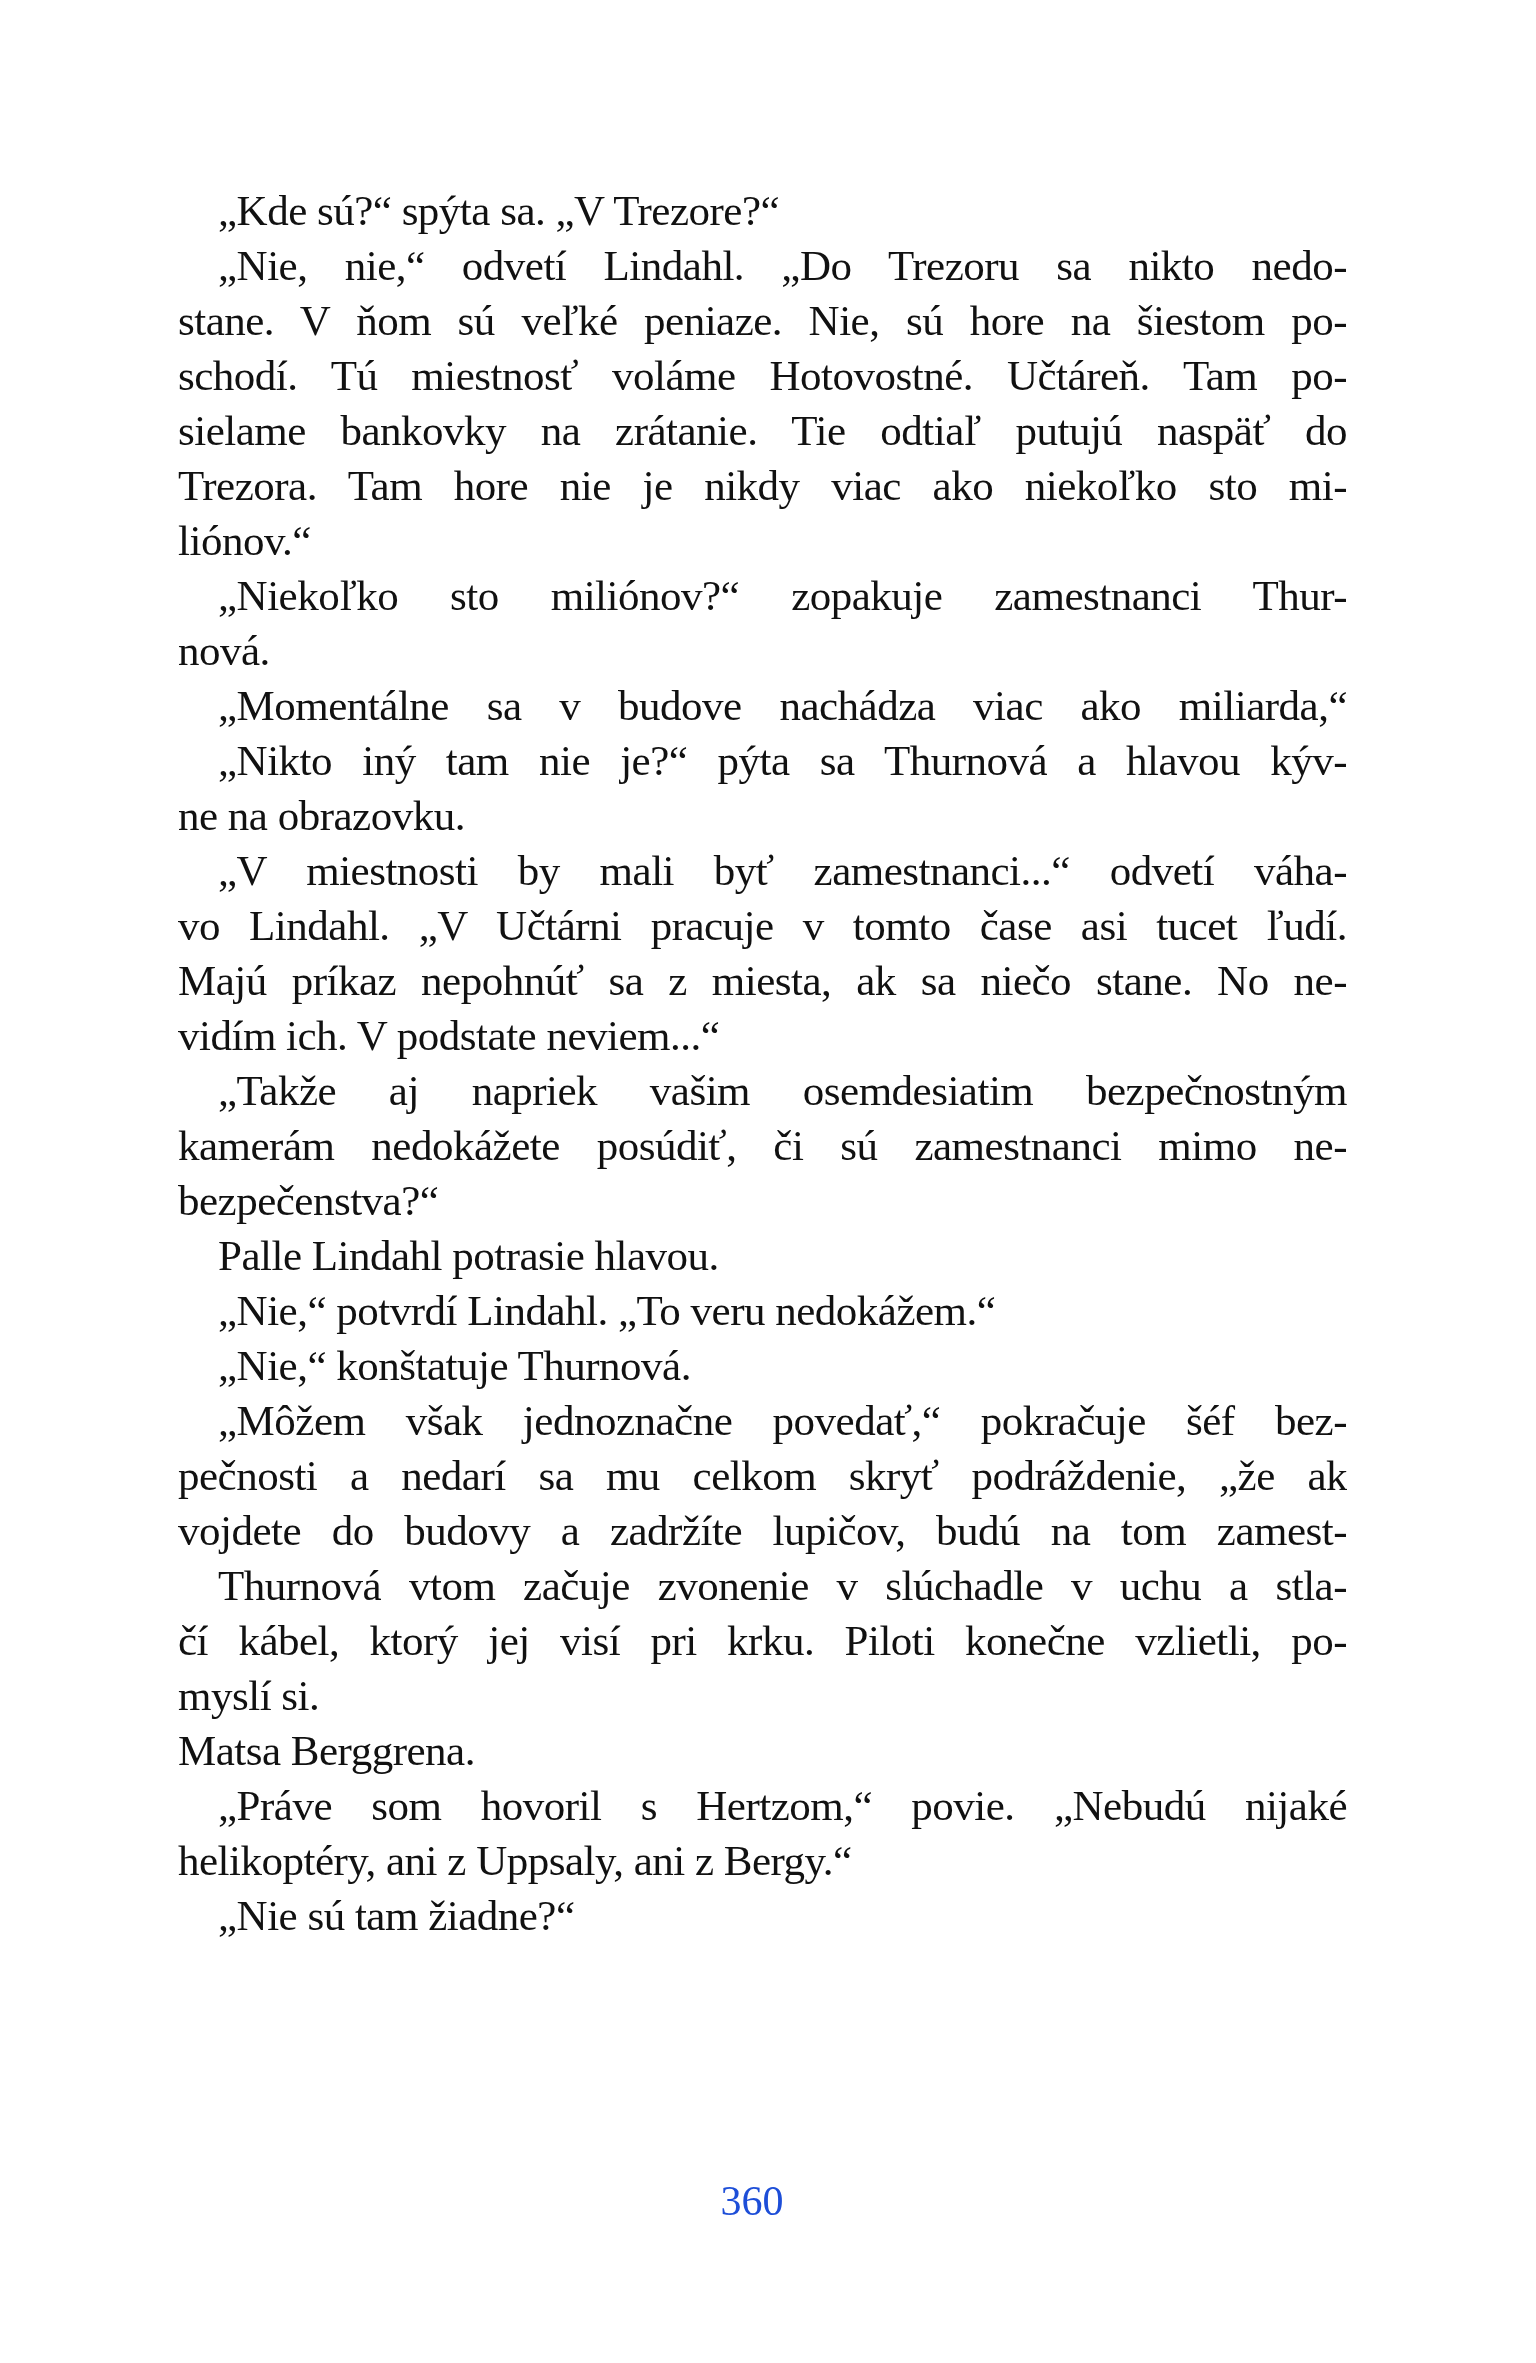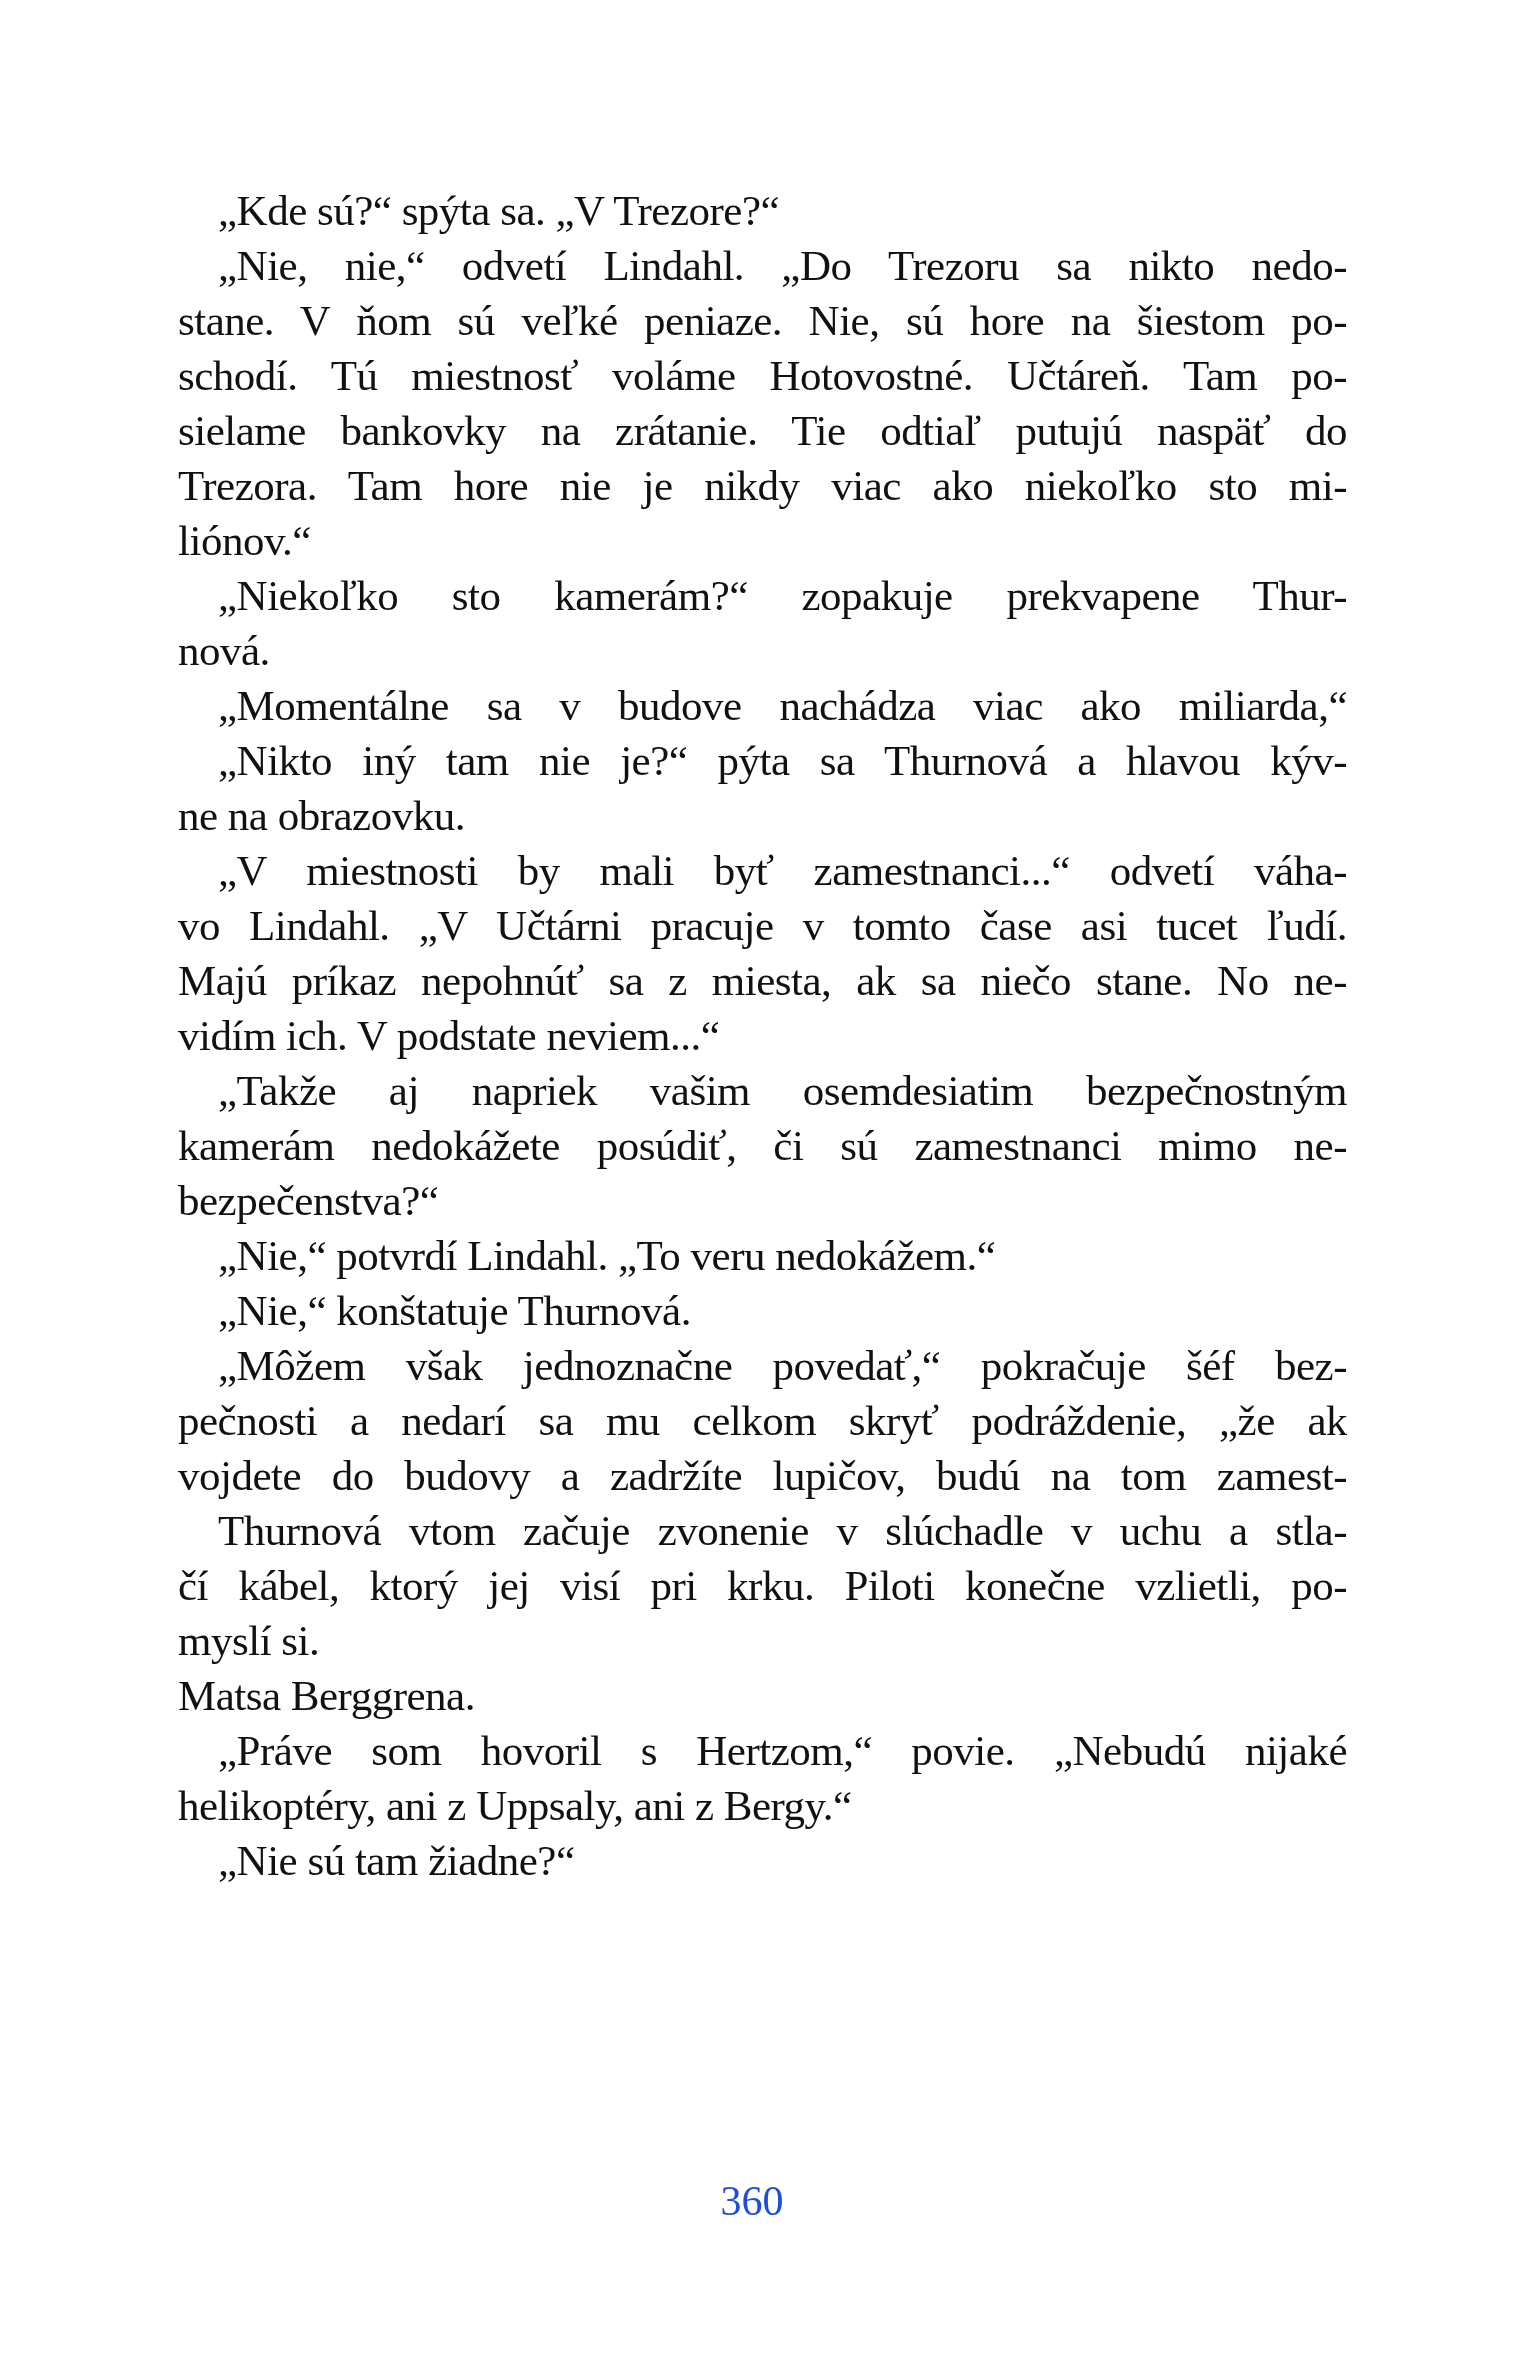--- a/index.html
+++ b/index.html
@@ -55,32 +55,33 @@
 
 <div class="book-page">
   <div class="page-text">
       <div class="line first end">„Kde sú?“ spýta sa. „V Trezore?“</div>
       <div class="line first">„Nie, nie,“ odvetí Lindahl. „Do Trezoru sa nikto nedo-</div>
       <div class="line">stane. V ňom sú veľké peniaze. Nie, sú hore na šiestom po-</div>
       <div class="line">schodí. Tú miestnosť voláme Hotovostné. Učtáreň. Tam po-</div>
       <div class="line">sielame bankovky na zrátanie. Tie odtiaľ putujú naspäť do</div>
       <div class="line">Trezora. Tam hore nie je nikdy viac ako niekoľko sto mi-</div>
       <div class="line end">liónov.“</div>
-      <div class="line first">„Niekoľko sto kamerám?“ zopakuje prekvapene Thur-</div>
+      <div class="line first">„Niekoľko sto miliónov?“ zopakuje zamestnanci Thur-</div>
       <div class="line end">nová.</div>
       <div class="line first">„Momentálne sa v budove nachádza viac ako miliarda,“</div>
       <div class="line first">„Nikto iný tam nie je?“ pýta sa Thurnová a hlavou kýv-</div>
       <div class="line end">ne na obrazovku.</div>
       <div class="line first">„V miestnosti by mali byť zamestnanci...“ odvetí váha-</div>
       <div class="line">vo Lindahl. „V Učtárni pracuje v tomto čase asi tucet ľudí.</div>
       <div class="line">Majú príkaz nepohnúť sa z miesta, ak sa niečo stane. No ne-</div>
       <div class="line end">vidím ich. V podstate neviem...“</div>
       <div class="line first">„Takže aj napriek vašim osemdesiatim bezpečnostným</div>
       <div class="line">kamerám nedokážete posúdiť, či sú zamestnanci mimo ne-</div>
       <div class="line end">bezpečenstva?“</div>
+      <div class="line first end">Palle Lindahl potrasie hlavou.</div>
       <div class="line first end">„Nie,“ potvrdí Lindahl. „To veru nedokážem.“</div>
       <div class="line first end">„Nie,“ konštatuje Thurnová.</div>
       <div class="line first">„Môžem však jednoznačne povedať,“ pokračuje šéf bez-</div>
       <div class="line">pečnosti a nedarí sa mu celkom skryť podráždenie, „že ak</div>
       <div class="line">vojdete do budovy a zadržíte lupičov, budú na tom zamest-</div>
       <div class="line first">Thurnová vtom začuje zvonenie v slúchadle v uchu a stla-</div>
       <div class="line">čí kábel, ktorý jej visí pri krku. Piloti konečne vzlietli, po-</div>
       <div class="line end">myslí si.</div>
       <div class="line end">Matsa Berggrena.</div>
       <div class="line first">„Práve som hovoril s Hertzom,“ povie. „Nebudú nijaké</div>

